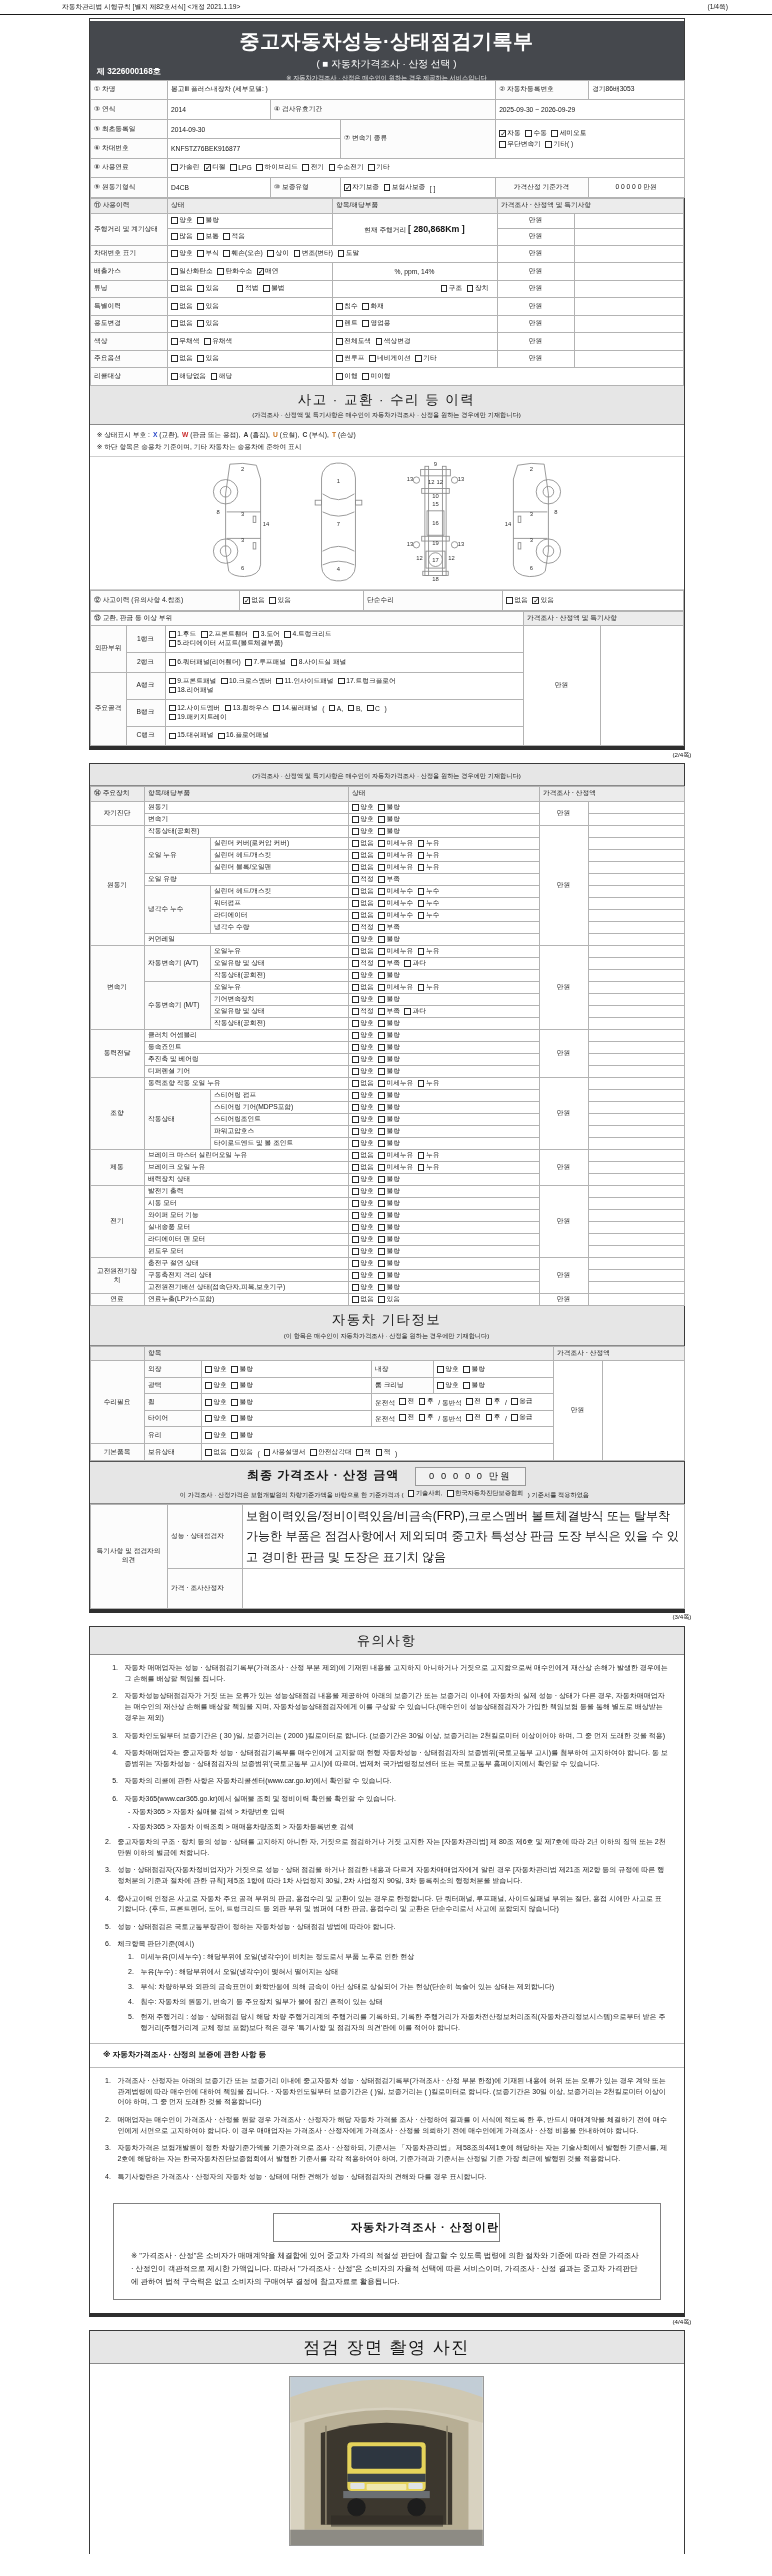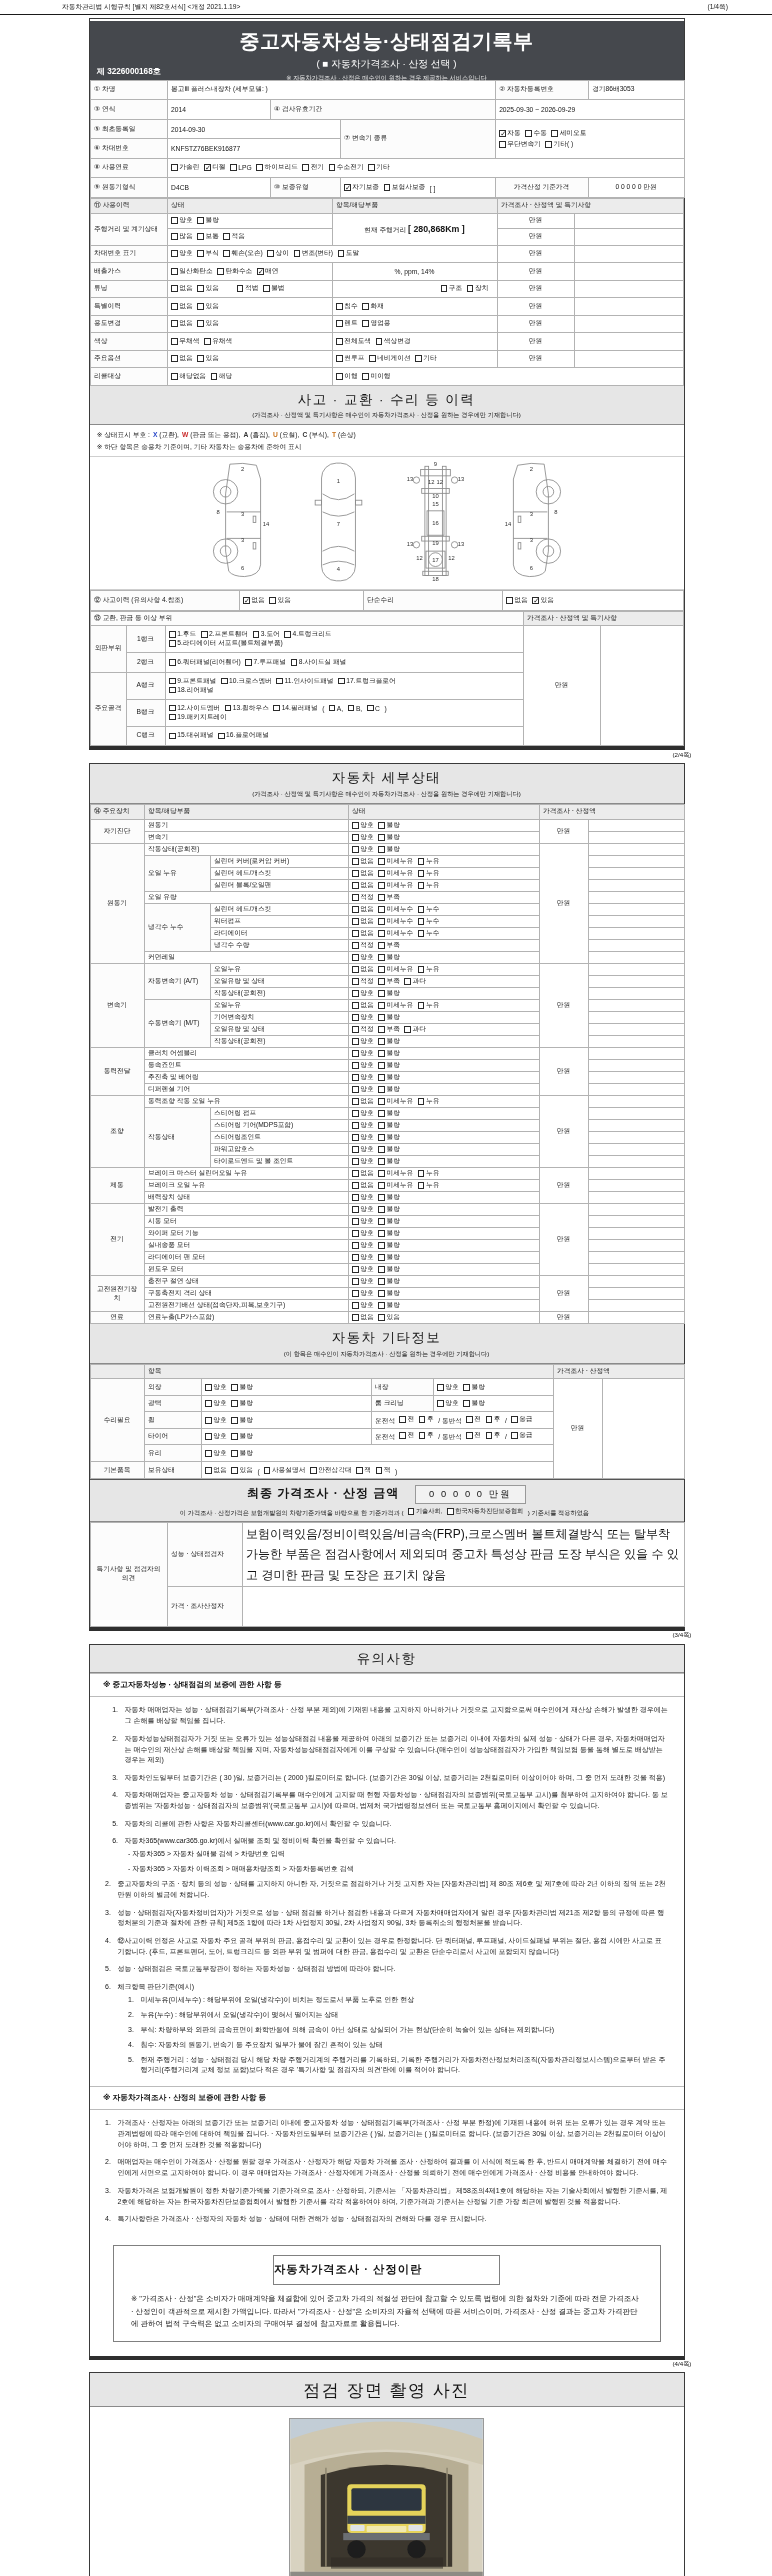--- a/index.html
+++ b/index.html
@@ -39,21 +39,21 @@
 .diag svg{display:block}
 .dn{font-size:11px;fill:#333}
 .nsec{border-top:0.5px solid #bbb;border-bottom:0.5px solid #bbb;padding:6.2px 13.4px;font-size:7.7px;font-weight:bold}
 .nbody{padding:8.2px 15.5px 5.2px 15.5px}
 .ni{display:flex;margin:0 0 6.7px 7.2px;line-height:1.55;font-size:7px}
 .ni .nn{width:12.4px;flex:none}
 .ni .nt{flex:1}
 .ni.sub{margin-left:23px;margin-bottom:4.1px}
 .ni.out{margin-left:0}
 .defbox{border:0.5px solid #808080;margin:8.2px 23px 13.4px;padding:0 0 10.3px}
-.defbox .tb{border:0.5px solid #808080;width:227px;margin:9.3px auto 8.2px;text-align:left;font-size:11.3px;padding:6.2px 0;font-weight:bold;letter-spacing:1px}
+.defbox .tb{border:0.5px solid #808080;width:227px;margin:9.3px auto 8.2px;text-align:right;font-size:11.3px;padding:6.2px 0;font-weight:bold;letter-spacing:1px}
 .defbox .tx{padding:0 17.5px;font-size:7.5px;line-height:1.7}
 
 .photos{padding:6.2px 0 8.2px;text-align:center}
 .photo{display:block;margin:5.2px auto 0;border:0.5px solid #999}
 </style>
 </head>
 <body>
 
 <div class="topbar">
   <span>자동차관리법 시행규칙 [별지 제82호서식] &lt;개정 2021.1.19&gt;</span>
@@ -607,21 +607,20 @@
               <span>16.플로어패널</span>
             </span></td>
     </tr>
   </tbody>
     </table>
 </div>
 <div class="marker">(2/4쪽)</div>
 
 <div class="sheet">
   <div class="sech">
-    <div class="t">자동차 세부상태</div>
     <div class="s">(가격조사 · 산정액 및 특기사항은 매수인이 자동차가격조사 · 산정을 원하는 경우에만 기재합니다)</div>
   </div>
 
   <table id="detail-table">
     <colgroup>
         <col style="width:54px">
         <col style="width:66px">
         <col style="width:138px">
         <col style="width:191px">
         <col style="width:49px">
@@ -1348,21 +1347,20 @@
     </tr>
   </tbody>
     </table>
 </div>
 <div class="marker">(3/4쪽)</div>
 
 <div class="sheet">
   <div class="sech">
     <div class="t">유의사항</div>
   </div>
-  <div class="nsec">※ 중고자동차성능 · 상태점검의 보증에 관한 사항 등</div>
   <div class="nbody">
     <div class="ni">
         <span class="nn">1.</span>
         <span class="nt">자동차 매매업자는 성능 · 상태점검기록부(가격조사 · 산정 부분 제외)에 기재된 내용을 고지하지 아니하거나 거짓으로 고지함으로써 매수인에게 재산상 손해가 발생한 경우에는 그 손해를 배상할 책임을 집니다.</span>
       </div>
     <div class="ni">
         <span class="nn">2.</span>
         <span class="nt">자동차성능상태점검자가 거짓 또는 오류가 있는 성능상태점검 내용을 제공하여 아래의 보증기간 또는 보증거리 이내에 자동차의 실제 성능 · 상태가 다른 경우, 자동차매매업자는 매수인의 재산상 손해를 배상할 책임을 지며, 자동차성능상태점검자에게 이를 구상할 수 있습니다.(매수인이 성능상태점검자가 가입한 책임보험 등을 통해 별도로 배상받는 경우는 제외)</span>
       </div>
     <div class="ni">

